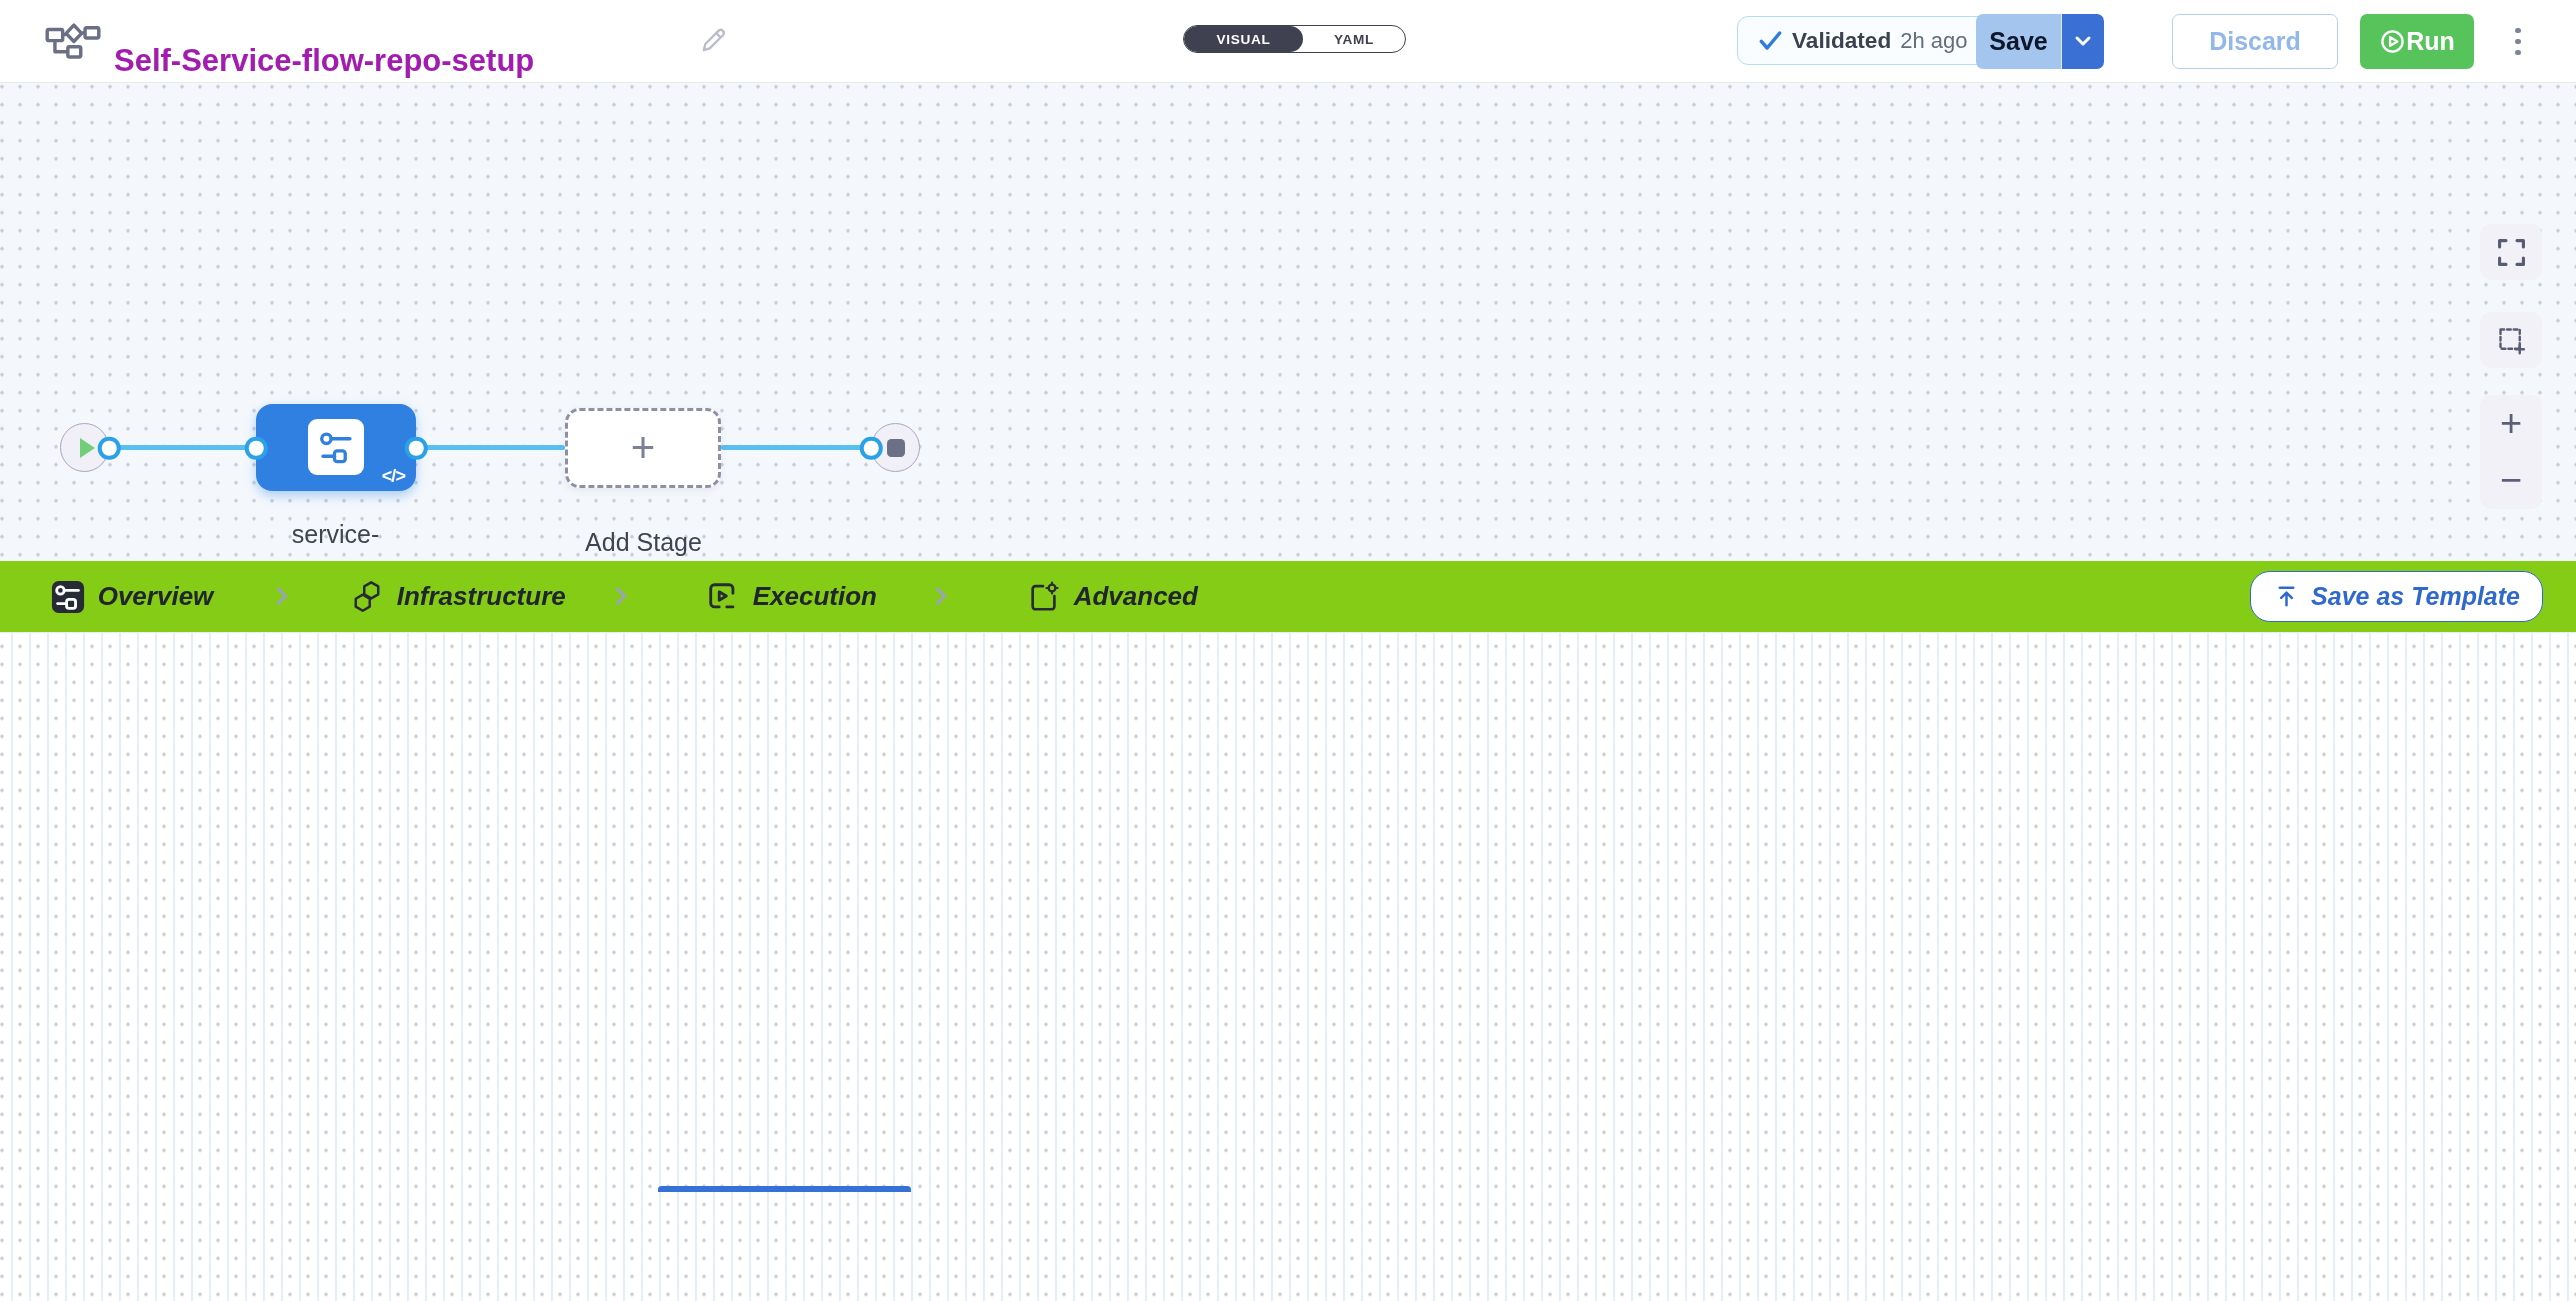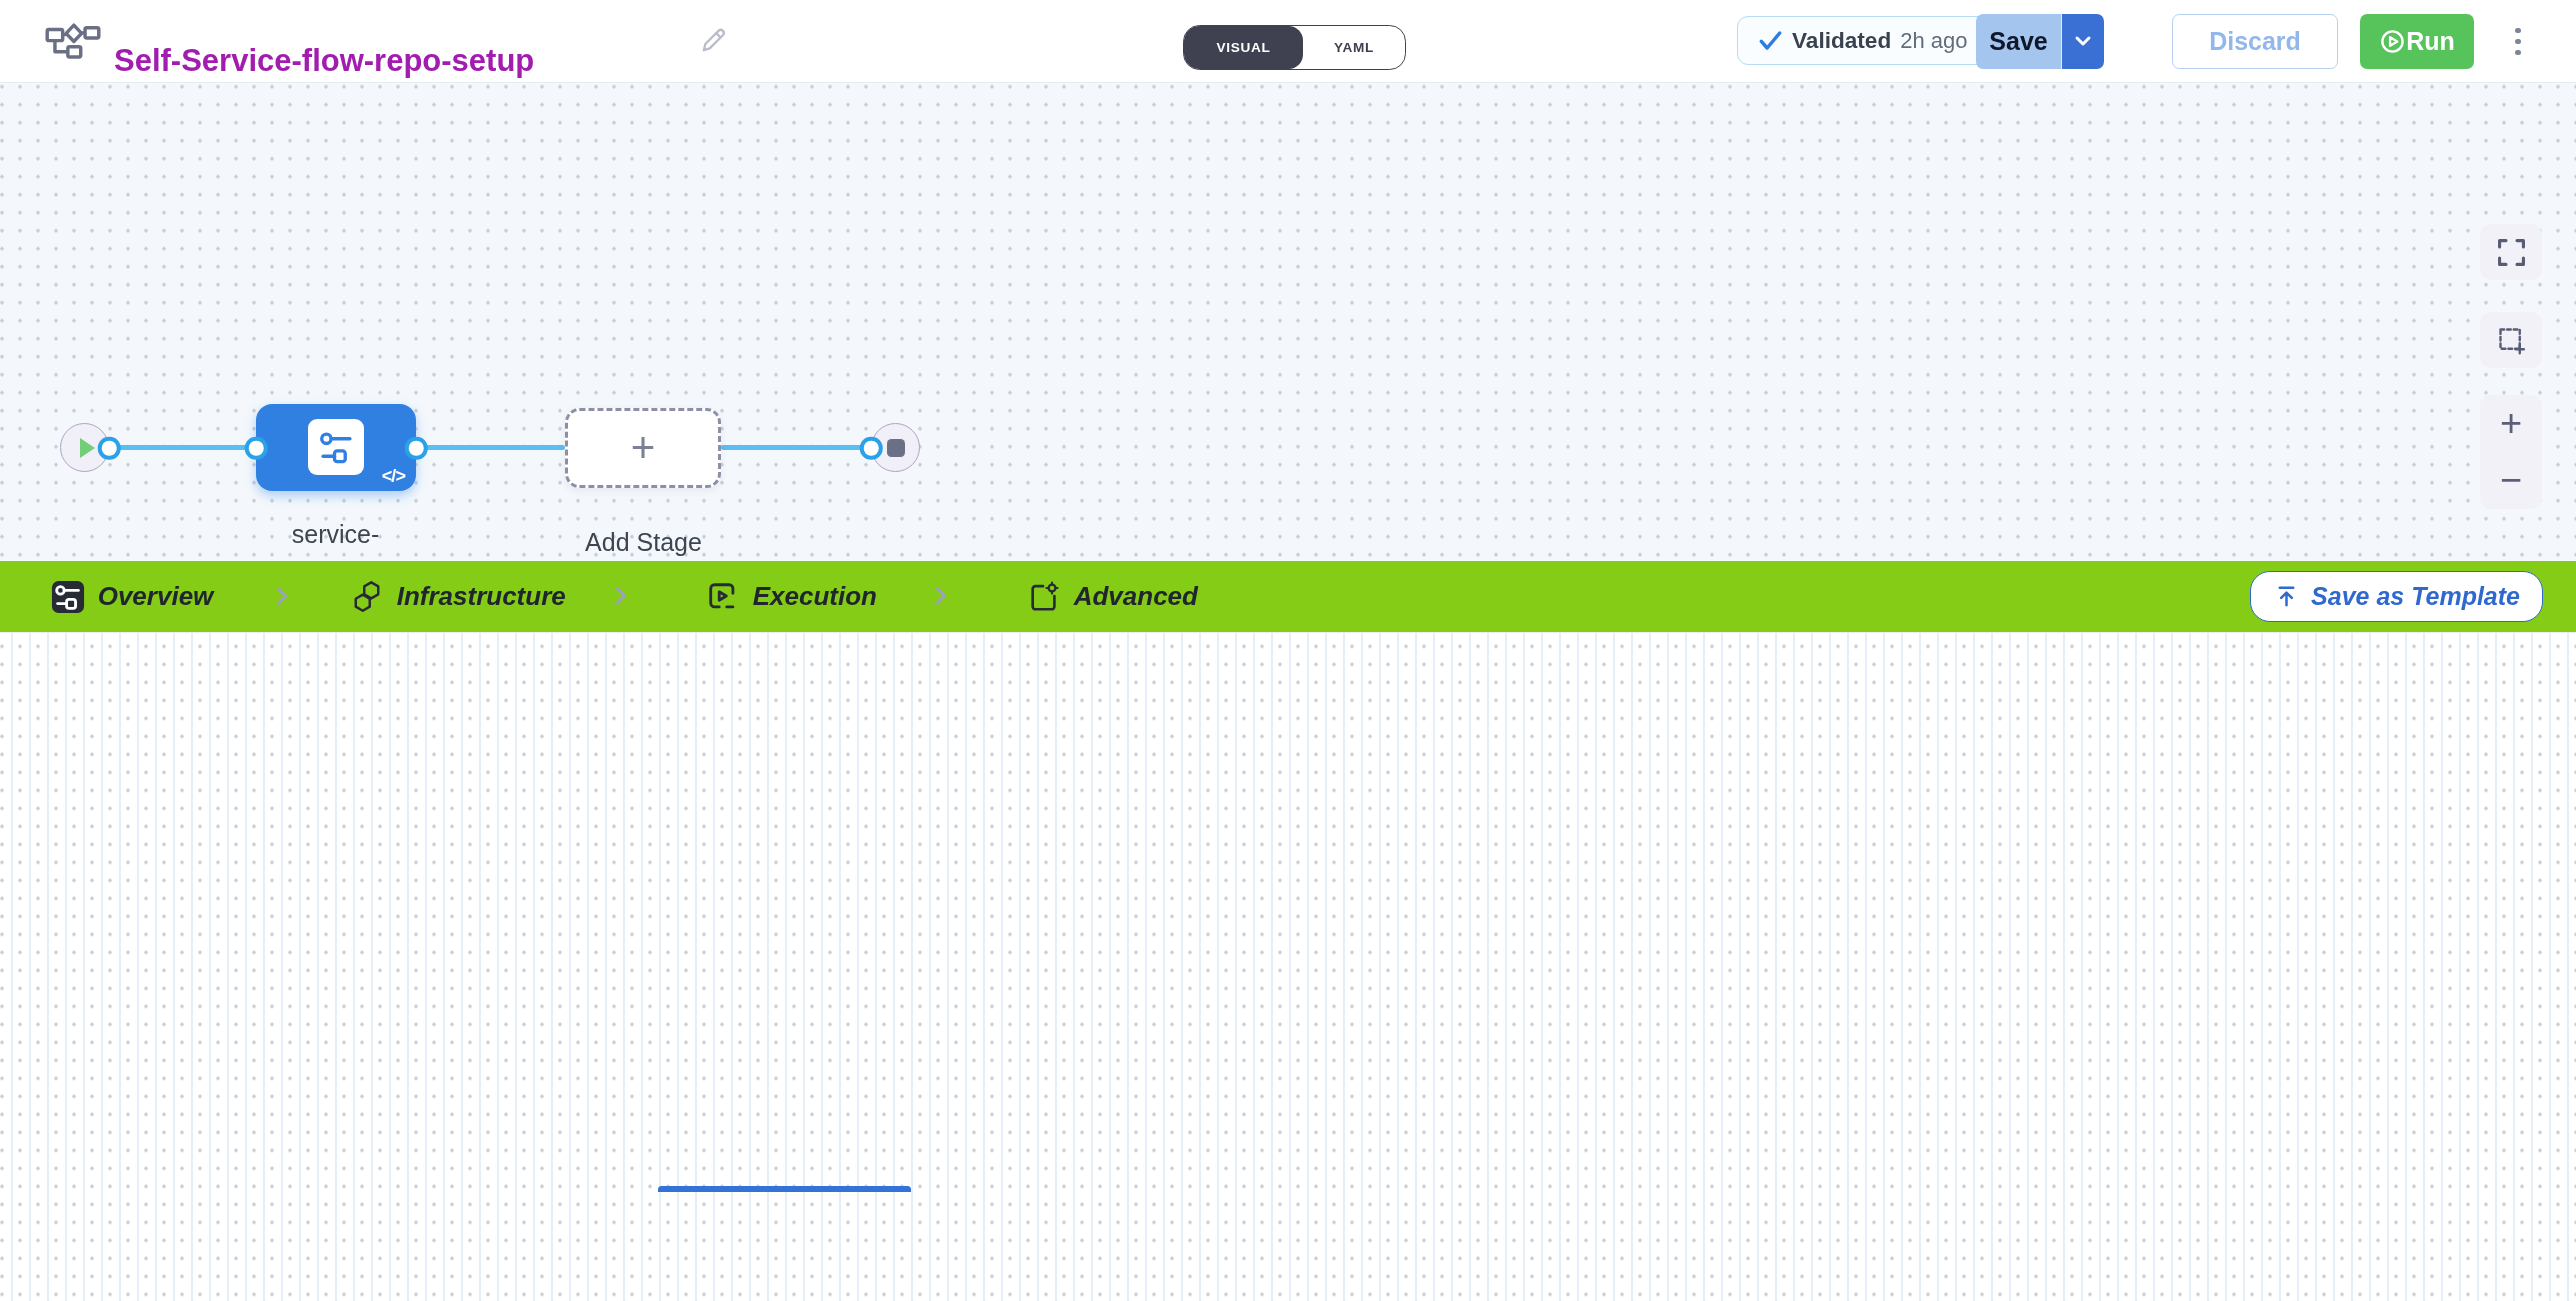--- a/index.html
+++ b/index.html
@@ -5,21 +5,21 @@
   html,body{margin:0;padding:0;}
   .app{position:relative;width:2576px;height:1302px;overflow:hidden;background:#fff;
        font-family:"Liberation Sans",sans-serif;color:#1d222c;}
 
   
   .topbar{position:absolute;left:0;top:0;width:2576px;height:82px;background:#fff;
           border-bottom:0.9px solid #e7eaee;z-index:20;}
   .flow-icon{position:absolute;left:43px;top:20px;}
   .page-title{position:absolute;left:114px;top:22px;font-size:31px;font-weight:700;color:#a21caf;white-space:nowrap;}
   .pencil{position:absolute;left:698px;top:25px;}
-  .mode-toggle{position:absolute;left:1183px;top:25px;width:223px;height:45px;border:1.8px solid #3f4150;
+  .mode-toggle{position:absolute;left:1183px;top:25px;width:223px;height:28px;border:1.8px solid #3f4150;
                border-radius:16.3px;background:#fff;display:flex;align-items:stretch;box-sizing:border-box;overflow:hidden;}
   .mode-visual{width:119px;background:#3f4150;color:#fff;border-radius:14.5px;display:flex;align-items:center;
                justify-content:center;font-size:13.6px;font-weight:700;letter-spacing:0.7px;cursor:pointer;}
   .mode-yaml{flex:1;display:flex;align-items:center;justify-content:center;color:#3f4150;font-size:13.6px;
              font-weight:700;letter-spacing:0.7px;cursor:pointer;}
   .validated{position:absolute;left:1737px;top:16.3px;height:49px;padding:0 20px;border:1.4px solid #b5ddf1;
              border-radius:11px;background:#fafdff;display:flex;align-items:center;gap:9px;box-sizing:border-box;justify-content:flex-end;}
   .validated .v-label{font-size:22.6px;font-weight:700;color:#3a424e;}
   .validated .v-time{font-size:22px;color:#626d7c;}
   .btn{position:absolute;top:13.6px;height:55px;border-radius:7.2px;display:flex;align-items:center;

